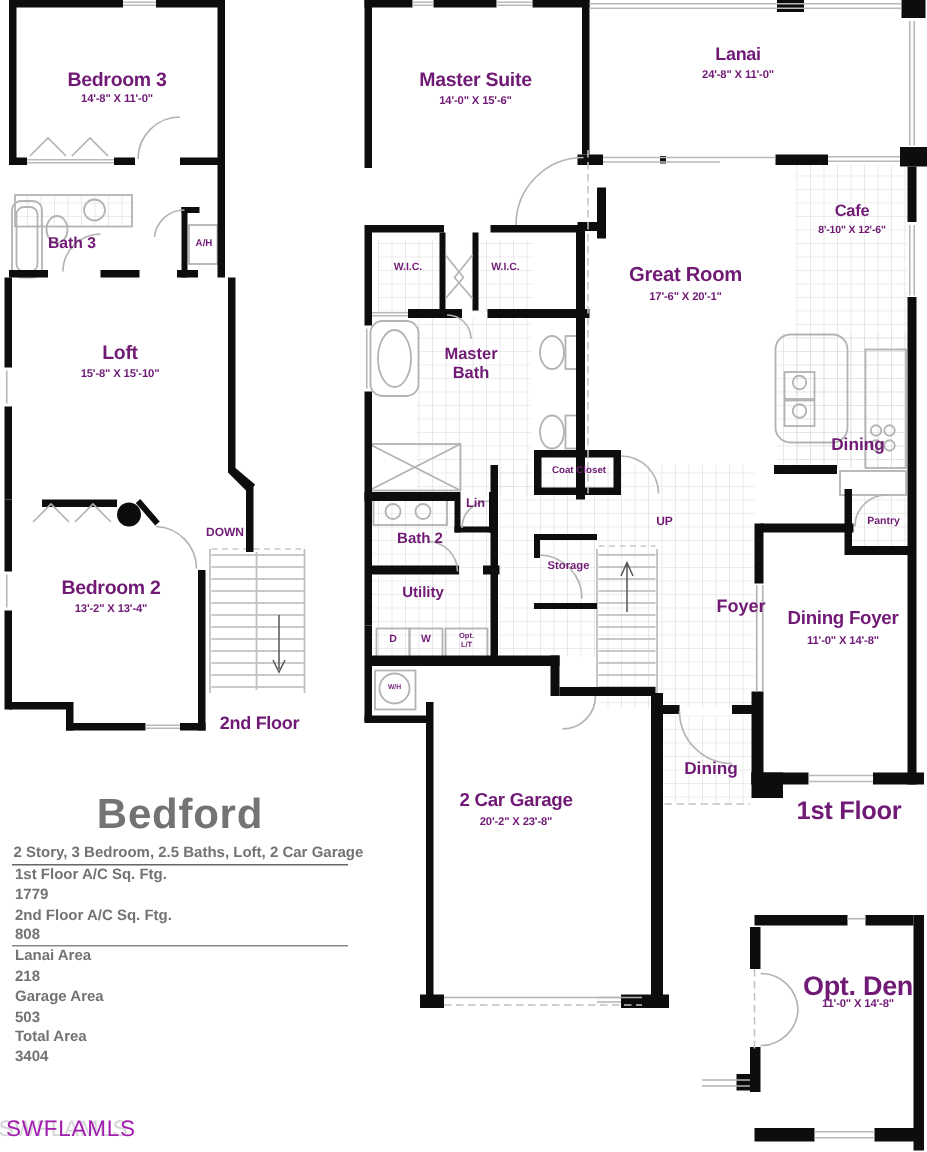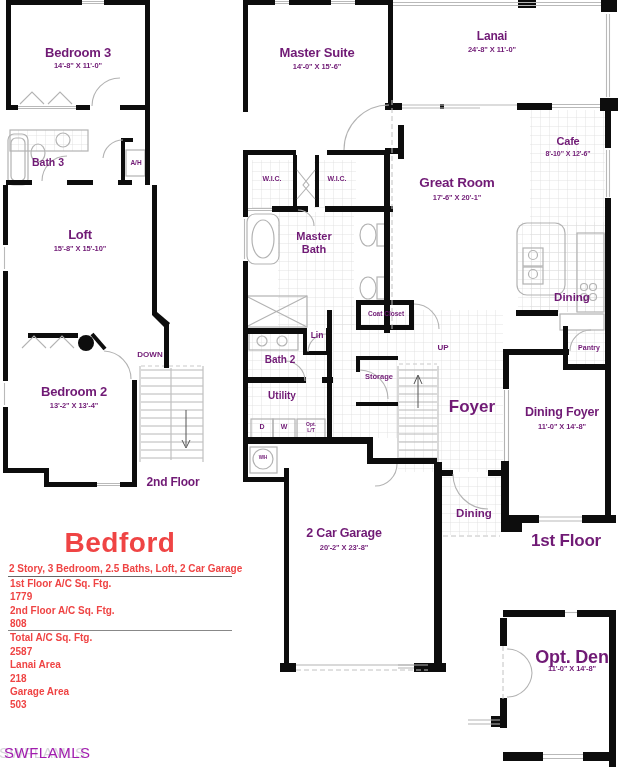--- a/index.html
+++ b/index.html
@@ -6,21 +6,21 @@
   body{width:618px;height:768px;position:relative;overflow:hidden;
        font-family:"Liberation Sans","DejaVu Sans",sans-serif;}
   #plan-svg{position:absolute;left:0;top:0;}
   .lbl{position:absolute;transform:translateX(-50%);text-align:center;
        white-space:nowrap;color:#701a75;font-weight:600;line-height:1.05;}
   .dims{font-size:7.5px;font-weight:600;letter-spacing:-0.1px;}
   .room{font-size:13px;letter-spacing:-0.2px;}
   .small{font-weight:600;}
   .wrap{white-space:normal;}
   
-  #spec{position:absolute;left:8px;top:528px;width:224px;color:#ef4444;}
+  #spec{position:absolute;left:8px;top:528px;width:224px;color:#737373;}
   #spec .title{font-size:28px;font-weight:600;text-align:center;letter-spacing:0.5px;line-height:1.1;margin-bottom:4px;}
   #spec .subtitle{font-size:10px;font-weight:700;border-bottom:1px solid #666;padding:0 1px 2px 1px;white-space:nowrap;}
   #spec .row{display:flex;justify-content:space-between;font-size:10px;font-weight:600;
              line-height:13.4px;padding:0 2px;flex-direction:column;}
   #spec .row.rule{border-bottom:1px solid #888;}
   #watermark{position:absolute;left:4px;top:744px;font-size:15px;font-weight:500;
              color:#a21caf;letter-spacing:0.5px;text-shadow:-5px 0 0 rgba(160,160,168,0.45);}
 </style>
 </head>
 <body>
@@ -287,21 +287,21 @@
 <div class="lbl small" style="left:386px;top:311px;font-size:6.5px;">Coat Closet</div>
 <div class="lbl small" style="left:317px;top:331px;font-size:8.5px;">Lin</div>
 <div class="lbl small" style="left:280px;top:355px;font-size:10px;">Bath 2</div>
 <div class="lbl small" style="left:282px;top:391px;font-size:10px;">Utility</div>
 <div class="lbl small" style="left:262px;top:423px;font-size:7px;">D</div>
 <div class="lbl small" style="left:284px;top:423px;font-size:7px;">W</div>
 <div class="lbl small wrap" style="left:311px;top:421px;font-size:5px;width:18px;line-height:1.2;">Opt. L/T</div>
 <div class="lbl small" style="left:263px;top:456px;font-size:4.5px;">W/H</div>
 <div class="lbl small" style="left:379px;top:373px;font-size:7.5px;">Storage</div>
 <div class="lbl small" style="left:423px;top:344px;font-size:8px;margin-left:20px;">UP</div>
-<div class="lbl small" style="left:472px;top:398px;font-size:17px;">Foyer</div>
+<div class="lbl small" style="left:494px;top:398px;font-size:12px;">Foyer</div>
 <div class="lbl small" style="left:589px;top:344px;font-size:7px;">Pantry</div>
 <div class="lbl room" style="left:562px;top:406px;font-size:12.5px;">Dining Foyer</div>
 <div class="lbl dims" style="left:562px;top:423px;">11'-0" X 14'-8"</div>
 <div class="lbl small" style="left:474px;top:507px;font-size:11.5px;">Dining</div>
 <div class="lbl room" style="left:344px;top:527px;font-size:12.5px;">2 Car Garage</div>
 <div class="lbl dims" style="left:344px;top:544px;">20'-2" X 23'-8"</div>
 <div class="lbl room" style="left:566px;top:532px;font-size:17px;">1st Floor</div>
 <div class="lbl room" style="left:572px;top:648px;font-size:18px;">Opt. Den</div>
 <div class="lbl dims" style="left:572px;top:665px;">11'-0" X 14'-8"</div>
 
@@ -310,26 +310,26 @@
   <div class="subtitle">2 Story, 3 Bedroom, 2.5 Baths, Loft, 2 Car Garage</div>
   <div class="row">
     <span>1st Floor A/C Sq. Ftg.</span>
     <span>1779</span>
   </div>
   <div class="row rule">
     <span>2nd Floor A/C Sq. Ftg.</span>
     <span>808</span>
   </div>
   <div class="row">
-    <span>Total A/C Sq.  Ftg.</span>
-    <span>2587</span>
-  </div>
-  <div class="row">
     <span>Lanai Area</span>
     <span>218</span>
   </div>
   <div class="row">
     <span>Garage Area</span>
     <span>503</span>
   </div>
+  <div class="row">
+    <span>Total Area</span>
+    <span>3404</span>
+  </div>
 </div>
 
 <div id="watermark">SWFLAMLS</div>
 
 </body></html>

